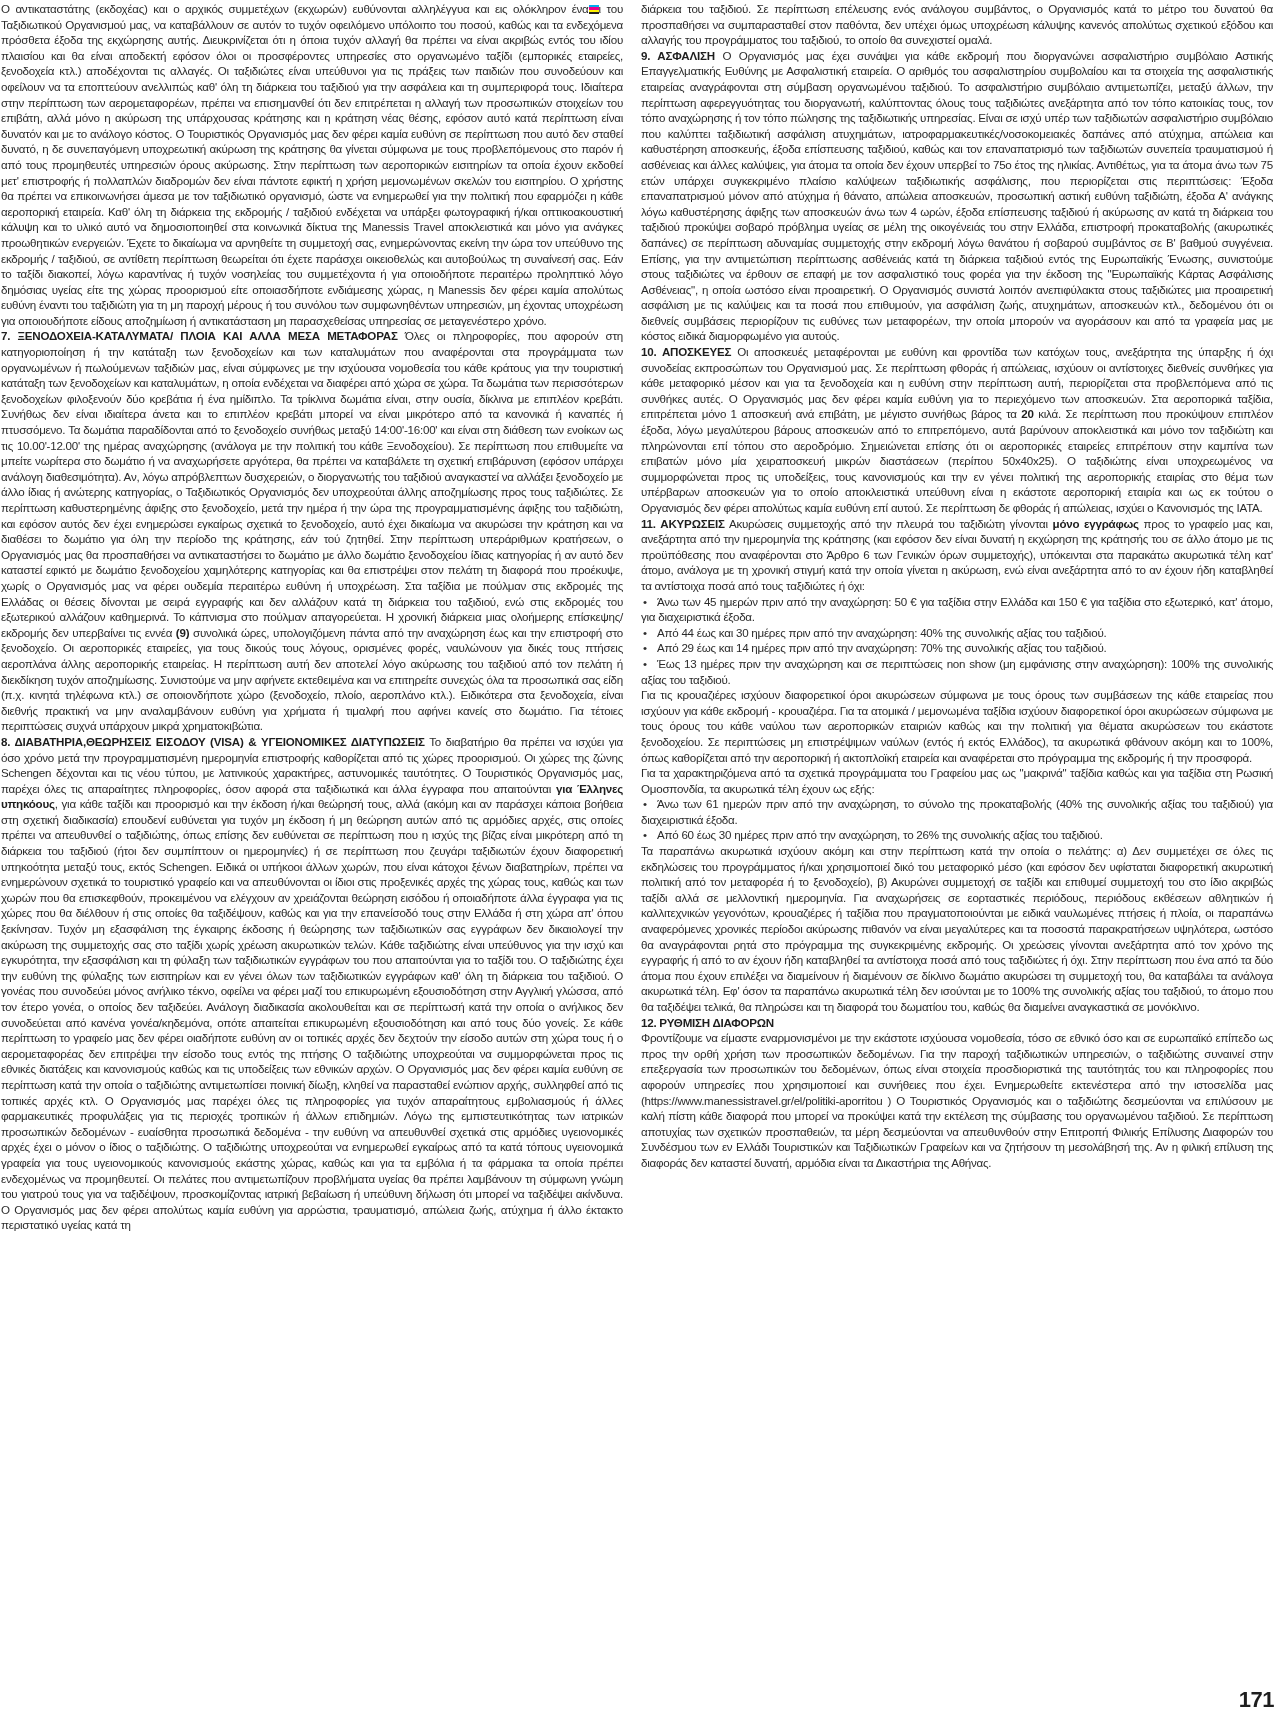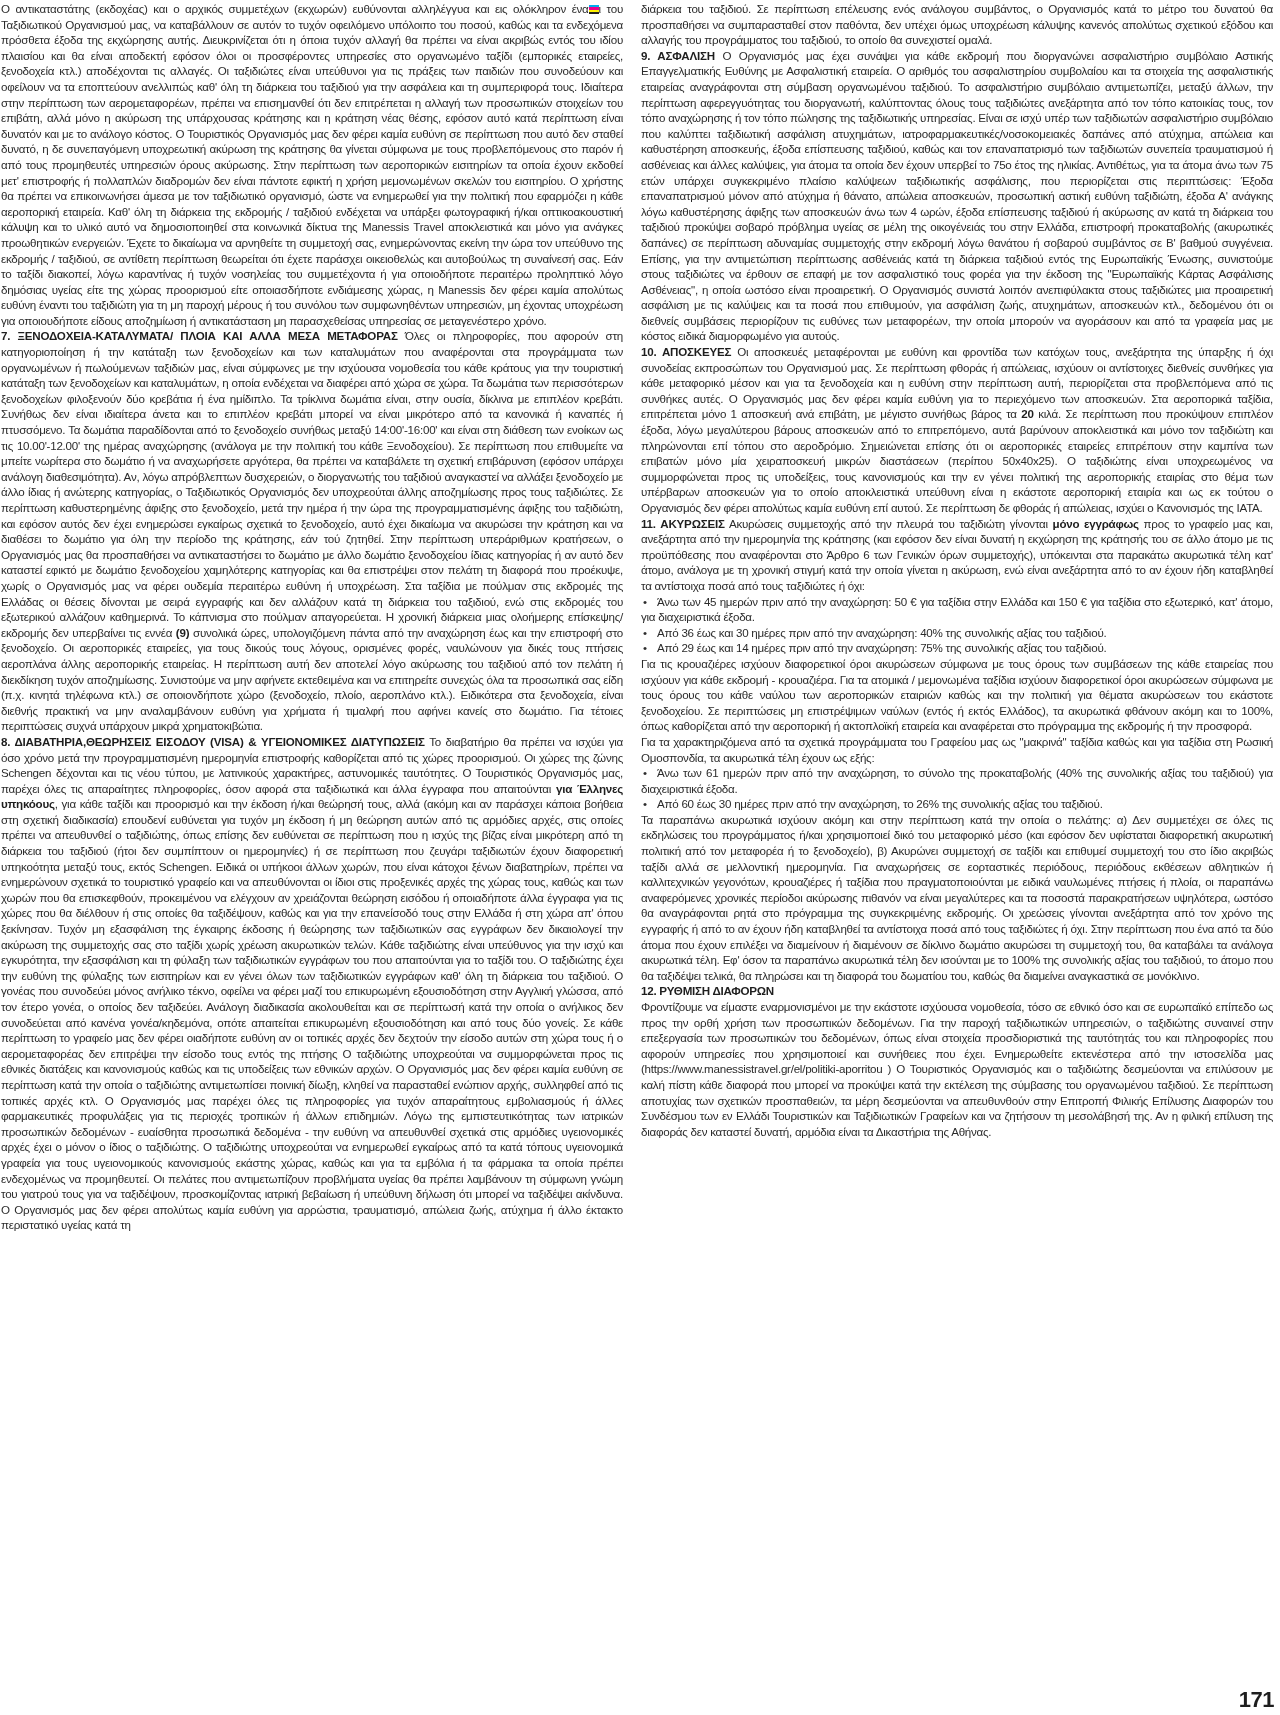--- a/index.html
+++ b/index.html
@@ -49,22 +49,23 @@
   <div class="col right">
     <p>διάρκεια του ταξιδιού. Σε περίπτωση επέλευσης ενός ανάλογου συμβάντος, ο Οργανισμός κατά το μέτρο του δυνατού θα προσπαθήσει να συμπαρασταθεί στον παθόντα, δεν υπέχει όμως υποχρέωση κάλυψης κανενός απολύτως σχετικού εξόδου και αλλαγής του προγράμματος του ταξιδιού, το οποίο θα συνεχιστεί ομαλά.</p>
 
     <p><span class="h">9. ΑΣΦΑΛΙΣΗ</span><span> Ο Οργανισμός μας έχει συνάψει για κάθε εκδρομή που διοργανώνει ασφαλιστήριο συμβόλαιο Αστικής Επαγγελματικής Ευθύνης με Ασφαλιστική εταιρεία. Ο αριθμός του ασφαλιστηρίου συμβολαίου και τα στοιχεία της ασφαλιστικής εταιρείας αναγράφονται στη σύμβαση οργανωμένου ταξιδιού. Το ασφαλιστήριο συμβόλαιο αντιμετωπίζει, μεταξύ άλλων, την περίπτωση αφερεγγυότητας του διοργανωτή, καλύπτοντας όλους τους ταξιδιώτες ανεξάρτητα από τον τόπο κατοικίας τους, τον τόπο αναχώρησης ή τον τόπο πώλησης της ταξιδιωτικής υπηρεσίας. Είναι σε ισχύ υπέρ των ταξιδιωτών ασφαλιστήριο συμβόλαιο που καλύπτει ταξιδιωτική ασφάλιση ατυχημάτων, ιατροφαρμακευτικές/νοσοκομειακές δαπάνες από ατύχημα, απώλεια και καθυστέρηση αποσκευής, έξοδα επίσπευσης ταξιδιού, καθώς και τον επαναπατρισμό των ταξιδιωτών συνεπεία τραυματισμού ή ασθένειας και άλλες καλύψεις, για άτομα τα οποία δεν έχουν υπερβεί το 75ο έτος της ηλικίας. Αντιθέτως, για τα άτομα άνω των 75 ετών υπάρχει συγκεκριμένο πλαίσιο καλύψεων ταξιδιωτικής ασφάλισης, που περιορίζεται στις περιπτώσεις: Έξοδα επαναπατρισμού μόνον από ατύχημα ή θάνατο, απώλεια αποσκευών, προσωπική αστική ευθύνη ταξιδιώτη, έξοδα Α' ανάγκης λόγω καθυστέρησης άφιξης των αποσκευών άνω των 4 ωρών, έξοδα επίσπευσης ταξιδιού ή ακύρωσης αν κατά τη διάρκεια του ταξιδιού προκύψει σοβαρό πρόβλημα υγείας σε μέλη της οικογένειάς του στην Ελλάδα, επιστροφή προκαταβολής (ακυρωτικές δαπάνες) σε περίπτωση αδυναμίας συμμετοχής στην εκδρομή λόγω θανάτου ή σοβαρού συμβάντος σε Β' βαθμού συγγένεια. Επίσης, για την αντιμετώπιση περίπτωσης ασθένειάς κατά τη διάρκεια ταξιδιού εντός της Ευρωπαϊκής Ένωσης, συνιστούμε στους ταξιδιώτες να έρθουν σε επαφή με τον ασφαλιστικό τους φορέα για την έκδοση της "Ευρωπαϊκής Κάρτας Ασφάλισης Ασθένειας", η οποία ωστόσο είναι προαιρετική. Ο Οργανισμός συνιστά λοιπόν ανεπιφύλακτα στους ταξιδιώτες μια προαιρετική ασφάλιση με τις καλύψεις και τα ποσά που επιθυμούν, για ασφάλιση ζωής, ατυχημάτων, αποσκευών κτλ., δεδομένου ότι οι διεθνείς συμβάσεις περιορίζουν τις ευθύνες των μεταφορέων, την οποία μπορούν να αγοράσουν και από τα γραφεία μας με κόστος ειδικά διαμορφωμένο για αυτούς.</span></p>
 
     <p><span class="h">10. ΑΠΟΣΚΕΥΕΣ</span><span> Οι αποσκευές μεταφέρονται με ευθύνη και φροντίδα των κατόχων τους, ανεξάρτητα της ύπαρξης ή όχι συνοδείας εκπροσώπων του Οργανισμού μας. Σε περίπτωση φθοράς ή απώλειας, ισχύουν οι αντίστοιχες διεθνείς συνθήκες για κάθε μεταφορικό μέσον και για τα ξενοδοχεία και η ευθύνη στην περίπτωση αυτή, περιορίζεται στα προβλεπόμενα από τις συνθήκες αυτές. Ο Οργανισμός μας δεν φέρει καμία ευθύνη για το περιεχόμενο των αποσκευών. Στα αεροπορικά ταξίδια, επιτρέπεται μόνο 1 αποσκευή ανά επιβάτη, με μέγιστο συνήθως βάρος τα </span><b>20</b><span> κιλά. Σε περίπτωση που προκύψουν επιπλέον έξοδα, λόγω μεγαλύτερου βάρους αποσκευών από το επιτρεπόμενο, αυτά βαρύνουν αποκλειστικά και μόνο τον ταξιδιώτη και πληρώνονται επί τόπου στο αεροδρόμιο. Σημειώνεται επίσης ότι οι αεροπορικές εταιρείες επιτρέπουν στην καμπίνα των επιβατών μόνο μία χειραποσκευή μικρών διαστάσεων (περίπου 50x40x25). Ο ταξιδιώτης είναι υποχρεωμένος να συμμορφώνεται προς τις υποδείξεις, τους κανονισμούς και την εν γένει πολιτική της αεροπορικής εταιρίας στο θέμα των υπέρβαρων αποσκευών για το οποίο αποκλειστικά υπεύθυνη είναι η εκάστοτε αεροπορική εταιρία και ως εκ τούτου ο Οργανισμός δεν φέρει απολύτως καμία ευθύνη επί αυτού. Σε περίπτωση δε φθοράς ή απώλειας, ισχύει ο Κανονισμός της ΙΑΤΑ.</span></p>
 
     <p><span class="h">11. ΑΚΥΡΩΣΕΙΣ</span><span> Ακυρώσεις συμμετοχής από την πλευρά του ταξιδιώτη γίνονται </span><b>μόνο εγγράφως</b><span> προς το γραφείο μας και, ανεξάρτητα από την ημερομηνία της κράτησης (και εφόσον δεν είναι δυνατή η εκχώρηση της κράτησής του σε άλλο άτομο με τις προϋπόθεσης που αναφέρονται στο Άρθρο 6 των Γενικών όρων συμμετοχής), υπόκεινται στα παρακάτω ακυρωτικά τέλη κατ' άτομο, ανάλογα με τη χρονική στιγμή κατά την οποία γίνεται η ακύρωση, ενώ είναι ανεξάρτητα από το αν έχουν ήδη καταβληθεί τα αντίστοιχα ποσά από τους ταξιδιώτες ή όχι:</span></p>
 
     <p class="bullet"><span class="dot">•</span><span>Άνω των 45 ημερών πριν από την αναχώρηση: 50 € για ταξίδια στην Ελλάδα και 150 € για ταξίδια στο εξωτερικό, κατ' άτομο, για διαχειριστικά έξοδα.</span></p>
-    <p class="bullet"><span class="dot">•</span><span>Από 36 έως και 30 ημέρες πριν από την αναχώρηση: 40% της συνολικής αξίας του ταξιδιού.</span></p>
-    <p class="bullet"><span class="dot">•</span><span>Από 29 έως και 14 ημέρες πριν από την αναχώρηση: 75% της συνολικής αξίας του ταξιδιού.</span></p>
+    <p class="bullet"><span class="dot">•</span><span>Από 44 έως και 30 ημέρες πριν από την αναχώρηση: 40% της συνολικής αξίας του ταξιδιού.</span></p>
+    <p class="bullet"><span class="dot">•</span><span>Από 29 έως και 14 ημέρες πριν από την αναχώρηση: 70% της συνολικής αξίας του ταξιδιού.</span></p>
+    <p class="bullet"><span class="dot">•</span><span>Έως 13 ημέρες πριν την αναχώρηση και σε περιπτώσεις non show (μη εμφάνισης στην αναχώρηση): 100% της συνολικής αξίας του ταξιδιού.</span></p>
 
     <p>Για τις κρουαζιέρες ισχύουν διαφορετικοί όροι ακυρώσεων σύμφωνα με τους όρους των συμβάσεων της κάθε εταιρείας που ισχύουν για κάθε εκδρομή - κρουαζιέρα. Για τα ατομικά / μεμονωμένα ταξίδια ισχύουν διαφορετικοί όροι ακυρώσεων σύμφωνα με τους όρους του κάθε ναύλου των αεροπορικών εταιριών καθώς και την πολιτική για θέματα ακυρώσεων του εκάστοτε ξενοδοχείου. Σε περιπτώσεις μη επιστρέψιμων ναύλων (εντός ή εκτός Ελλάδος), τα ακυρωτικά φθάνουν ακόμη και το 100%, όπως καθορίζεται από την αεροπορική ή ακτοπλοϊκή εταιρεία και αναφέρεται στο πρόγραμμα της εκδρομής ή την προσφορά.</p>
 
     <p>Για τα χαρακτηριζόμενα από τα σχετικά προγράμματα του Γραφείου μας ως "μακρινά" ταξίδια καθώς και για ταξίδια στη Ρωσική Ομοσπονδία, τα ακυρωτικά τέλη έχουν ως εξής:</p>
     <p class="bullet"><span class="dot">•</span><span>Άνω των 61 ημερών πριν από την αναχώρηση, το σύνολο της προκαταβολής (40% της συνολικής αξίας του ταξιδιού) για διαχειριστικά έξοδα.</span></p>
     <p class="bullet"><span class="dot">•</span><span>Από 60 έως 30 ημέρες πριν από την αναχώρηση, το 26% της συνολικής αξίας του ταξιδιού.</span></p>
 
     <p>Τα παραπάνω ακυρωτικά ισχύουν ακόμη και στην περίπτωση κατά την οποία ο πελάτης: α) Δεν συμμετέχει σε όλες τις εκδηλώσεις του προγράμματος ή/και χρησιμοποιεί δικό του μεταφορικό μέσο (και εφόσον δεν υφίσταται διαφορετική ακυρωτική πολιτική από τον μεταφορέα ή το ξενοδοχείο), β) Ακυρώνει συμμετοχή σε ταξίδι και επιθυμεί συμμετοχή του στο ίδιο ακριβώς ταξίδι αλλά σε μελλοντική ημερομηνία. Για αναχωρήσεις σε εορταστικές περιόδους, περιόδους εκθέσεων αθλητικών ή καλλιτεχνικών γεγονότων, κρουαζιέρες ή ταξίδια που πραγματοποιούνται με ειδικά ναυλωμένες πτήσεις ή πλοία, οι παραπάνω αναφερόμενες χρονικές περίοδοι ακύρωσης πιθανόν να είναι μεγαλύτερες και τα ποσοστά παρακρατήσεων υψηλότερα, ωστόσο θα αναγράφονται ρητά στο πρόγραμμα της συγκεκριμένης εκδρομής. Οι χρεώσεις γίνονται ανεξάρτητα από τον χρόνο της εγγραφής ή από το αν έχουν ήδη καταβληθεί τα αντίστοιχα ποσά από τους ταξιδιώτες ή όχι. Στην περίπτωση που ένα από τα δύο άτομα που έχουν επιλέξει να διαμείνουν ή διαμένουν σε δίκλινο δωμάτιο ακυρώσει τη συμμετοχή του, θα καταβάλει τα ανάλογα ακυρωτικά τέλη. Εφ' όσον τα παραπάνω ακυρωτικά τέλη δεν ισούνται με το 100% της συνολικής αξίας του ταξιδιού, το άτομο που θα ταξιδέψει τελικά, θα πληρώσει και τη διαφορά του δωματίου του, καθώς θα διαμείνει αναγκαστικά σε μονόκλινο.</p>
 
     <p class="h-block">12. ΡΥΘΜΙΣΗ ΔΙΑΦΟΡΩΝ</p>

